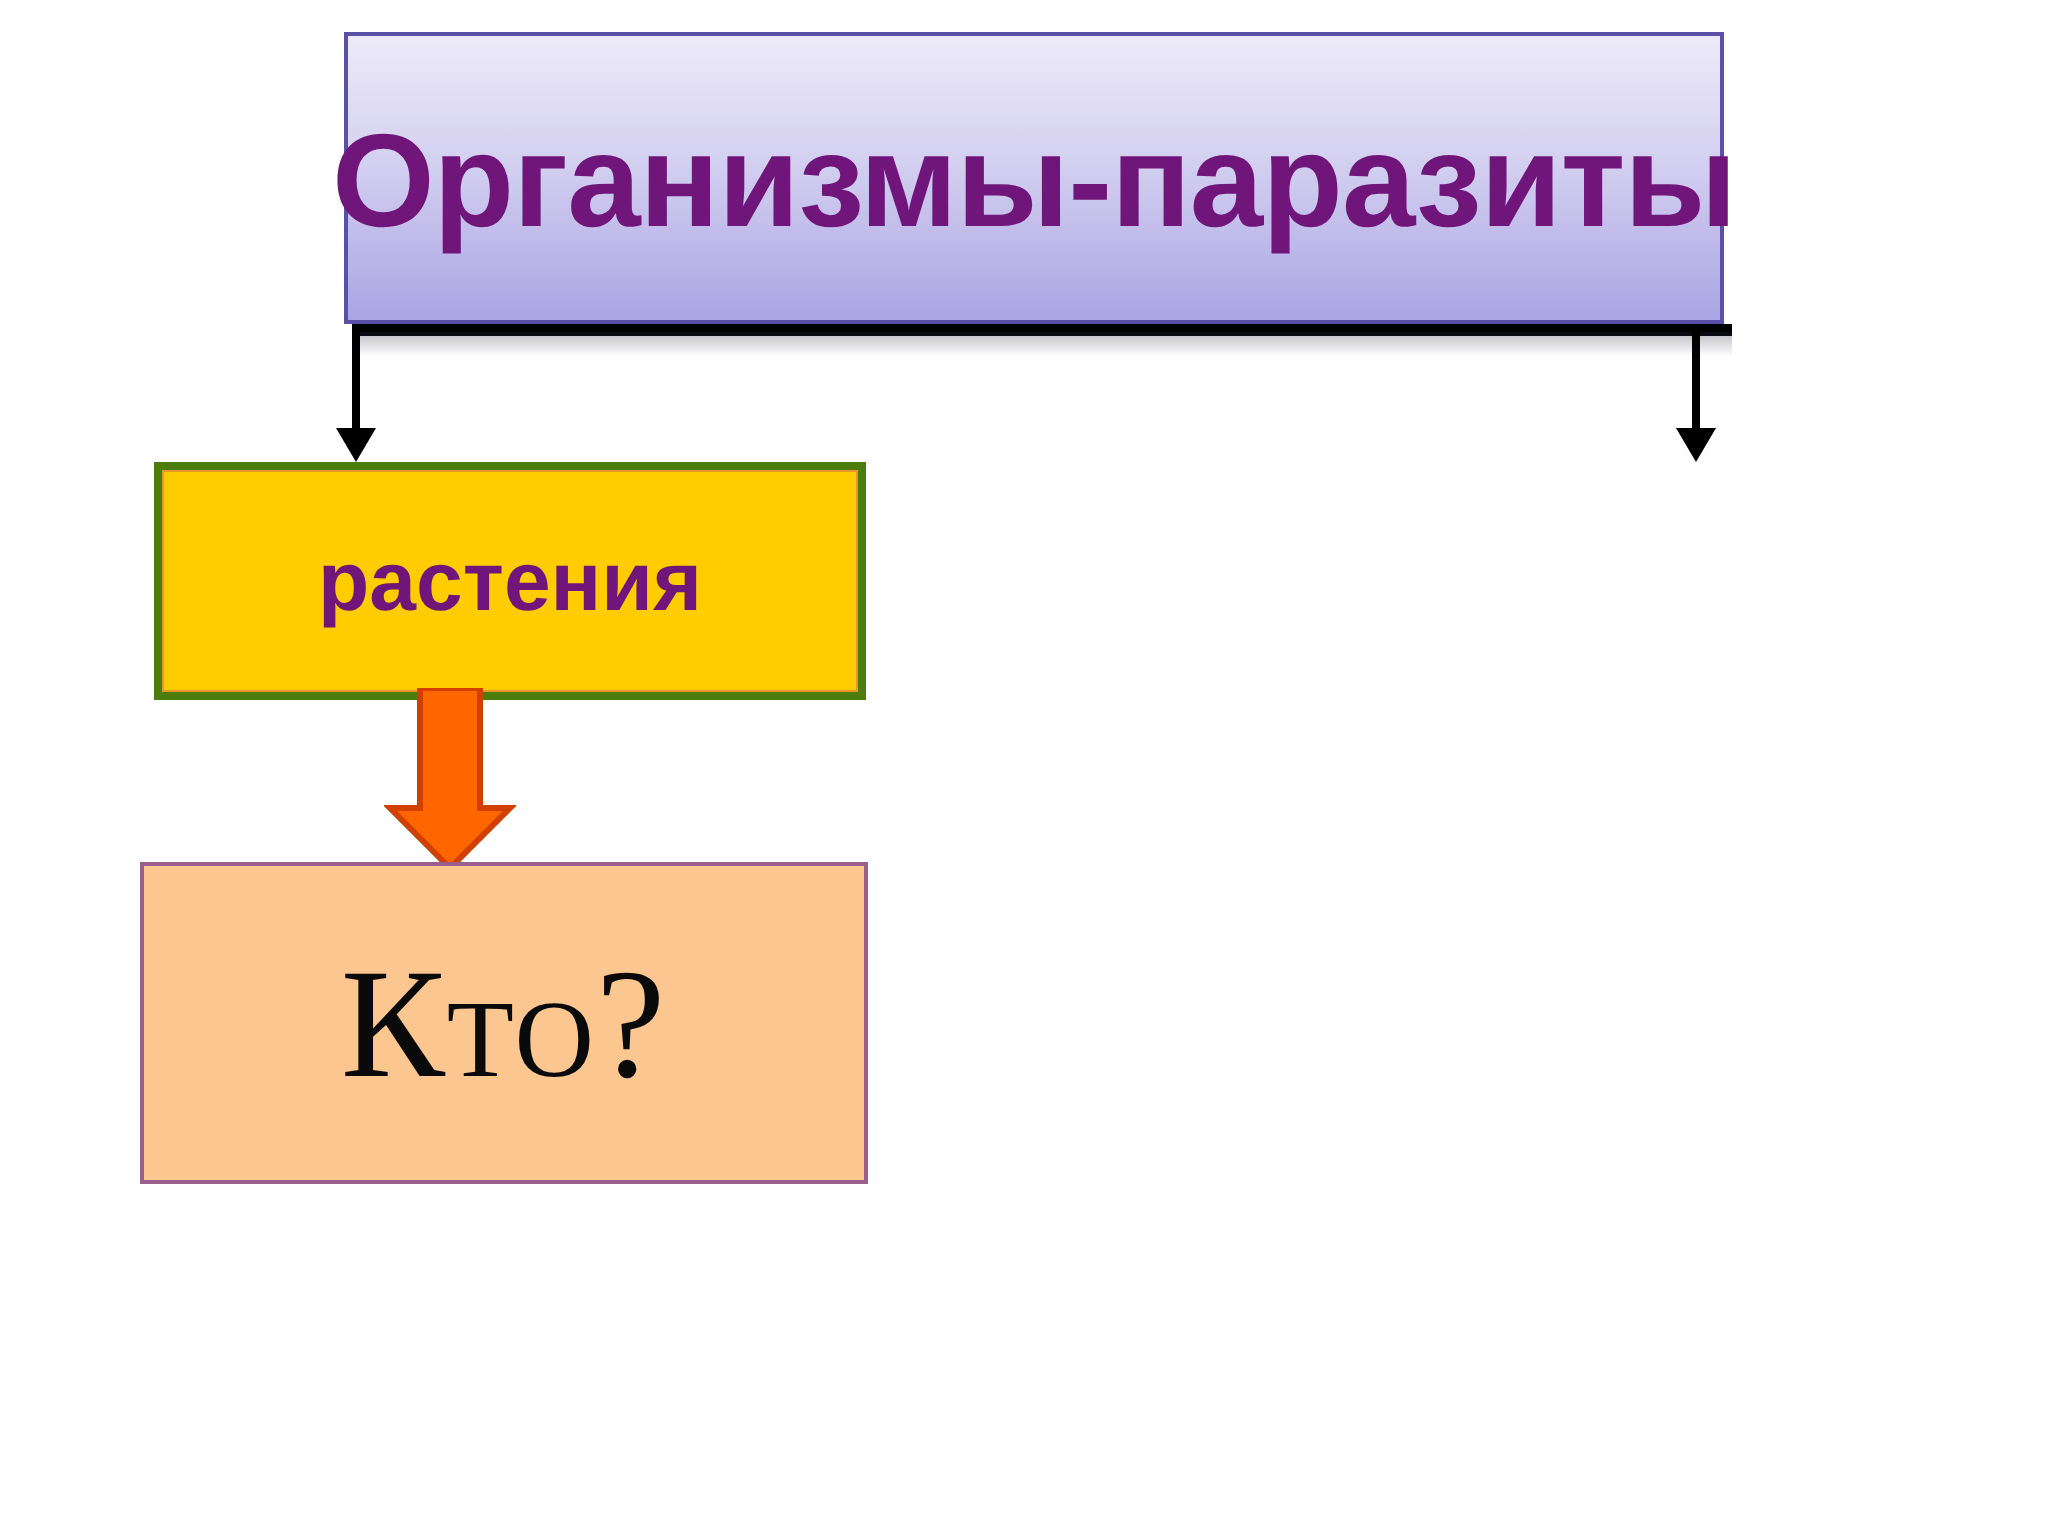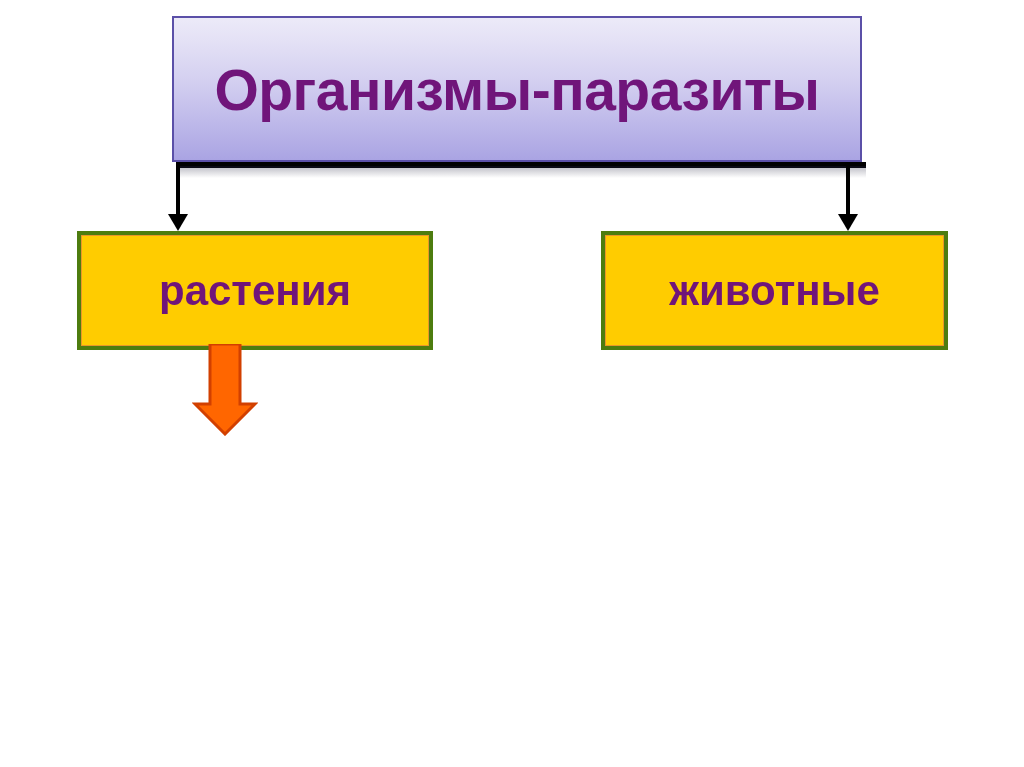--- a/index.html
+++ b/index.html
@@ -50,21 +50,21 @@
     position: absolute;
     left: 176px;
     top: 168px;
     width: 690px;
     height: 10px;
     background: linear-gradient(to bottom, rgba(90,90,110,0.35), rgba(255,255,255,0));
   }
   .title-text {
     font-family: "Liberation Sans", sans-serif;
     font-weight: bold;
-    font-size: 57px;
+    font-size: 66px;
     color: #70157A;
     letter-spacing: -0.5px;
     white-space: nowrap;
     line-height: 1;
     margin-top: 2px;
   }
 
   
   .conn-h {
     position: absolute;
@@ -153,22 +153,22 @@
   <div class="conn-v" style="left:176px; top:162px; height:56px;"></div>
   <div class="arrowhead-down" style="left:168px; top:214px;"></div>
 
   <div class="conn-v" style="left:846px; top:162px; height:56px;"></div>
   <div class="arrowhead-down" style="left:838px; top:214px;"></div>
 
   <div class="cat-box" style="left:77px; top:231px; width:356px; height:119px;">
     <span class="cat-label">растения</span>
   </div>
 
-  <div class="cat-box" style="left:601px; top:231px; width:347px; height:119px;">
-    <span class="cat-label">животные</span>
-  </div>
 
   <svg class="block-arrow" viewBox="0 0 66 92" preserveAspectRatio="none">
     <polygon points="18,0 48,0 48,60 63,60 33,90 3,60 18,60" fill="#FF6600" stroke="#D24000" stroke-width="3" stroke-linejoin="miter"></polygon>
   </svg>
 
+  <div class="q-box">
+    <span class="q-label">Кто?</span>
+  </div>
 
 </div>
 
 </body></html>

